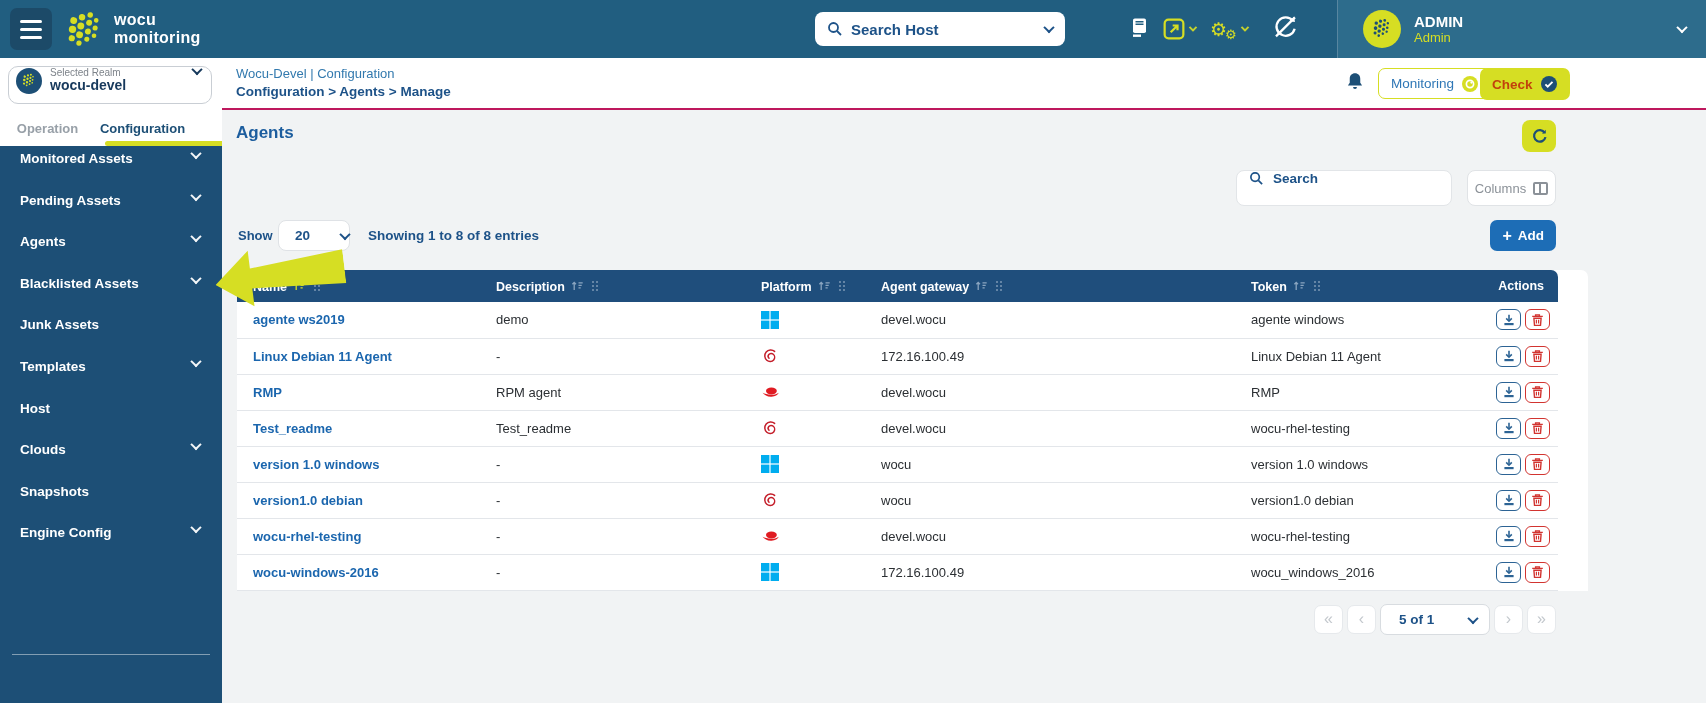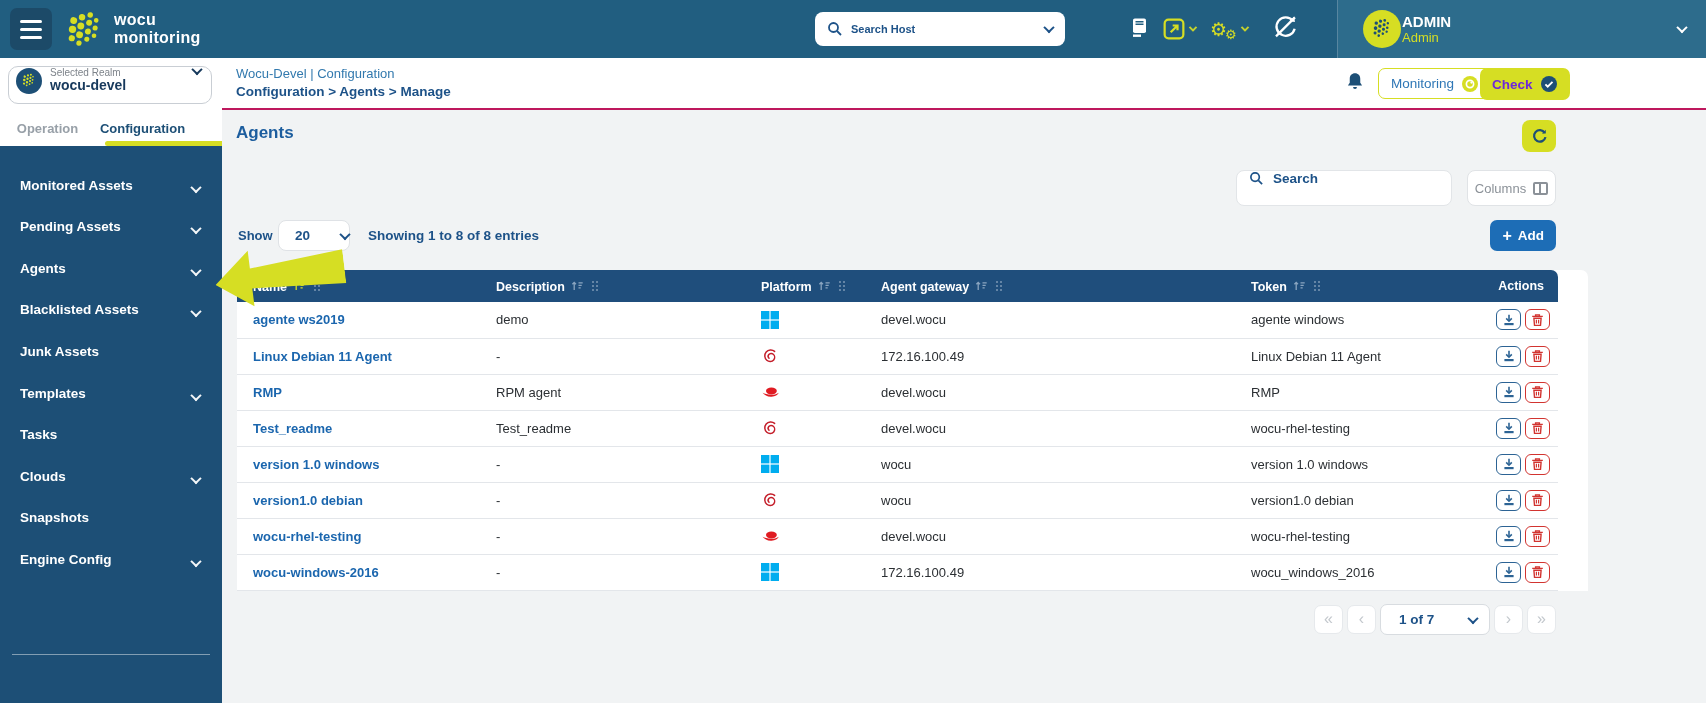--- a/index.html
+++ b/index.html
@@ -15,56 +15,56 @@
   .chev{display:inline-block;width:8px;height:8px;border-right:2px solid currentColor;border-bottom:2px solid currentColor;transform:rotate(45deg) translate(-1px,-1px)}
   .chev.sm{width:6px;height:6px;border-width:2px}
 
   
   .navbar{position:absolute;left:0;top:0;width:1706px;height:58px;background:var(--navbar,#215e80);display:flex;align-items:center}
   .burger{position:absolute;left:10px;top:8px;width:42px;height:42px;background:var(--navbar_dark,#1c4a68);border-radius:7px;display:flex;flex-direction:column;justify-content:center;align-items:center;gap:5px;cursor:pointer}
   .burger i{display:block;width:22px;height:3px;background:#fff;border-radius:2px}
   .logo{position:absolute;left:66px;top:9px;display:flex;align-items:center;gap:8px}
   .logo-text{color:#fff;font-size:16px;font-weight:600;line-height:18px;letter-spacing:.3px}
   .navsearch{position:absolute;left:815px;top:12px;width:250px;height:34px;background:#fff;border-radius:8px;display:flex;align-items:center;padding:0 12px;gap:8px;color:var(--text_blue,#1d5288)}
-  .navsearch .txt{font-size:11px;font-weight:700;flex:1}
+  .navsearch .txt{font-size:15px;font-weight:700;flex:1}
   .nav-icons{position:absolute;left:1130px;top:0;height:58px;display:flex;align-items:center;gap:14px}
   .icon-group{display:flex;align-items:center;gap:5px}
   .chev-accent{color:rgba(214,222,35,.9)}
   .gear-big{font-size:19px;color:var(--accent,#d6de23);line-height:1}
   .gear-sm{font-size:13px;color:var(--accent,#d6de23);margin-left:-7px;margin-top:10px;line-height:1}
   .nav-divider{position:absolute;left:1337px;top:0;width:1px;height:58px;background:rgba(255,255,255,.25)}
-  .userbox{position:absolute;left:1338px;top:0;width:368px;height:58px;background:var(--user_panel,#2d6c8c);display:flex;align-items:center;padding:0 20px 0 24px;cursor:pointer}
+  .userbox{position:absolute;left:1338px;top:0;width:368px;height:58px;background:var(--user_panel,#2d6c8c);display:flex;align-items:center;padding:0 20px 0 24px;gap:12px;cursor:pointer}
   .user-names{flex:1}
   .user-name{color:#fff;font-weight:700;font-size:15px;line-height:17px}
   .user-role{color:var(--accent,#d6de23);font-size:13px;line-height:15px}
   .userbox .chev{color:#fff}
 
   
   .side-col{position:absolute;left:0;top:58px;width:222px;height:645px;background:#fff}
   .realm{position:absolute;left:8px;top:8px;width:204px;height:38px;border:1px solid #c9ced4;border-radius:10px;display:flex;align-items:flex-start;padding:0 10px 0 6px;gap:7px;cursor:pointer;background:#fff}
   .realm-label{font-size:10px;color:#7d838a;line-height:11px}
   .realm-value{font-size:14px;font-weight:700;color:#17395c;line-height:15px}
   .realm .chev{color:#17395c;margin-left:auto}
   .side-tabs{position:absolute;left:0;top:56px;width:190px;height:32px;display:flex}
   .side-tab{flex:1;text-align:center;font-size:13px;font-weight:700;color:#98a0a8;padding-top:7px;cursor:pointer}
   .side-tab.active{color:#1d4f76;position:relative}
   .tab-underline{position:absolute;left:105px;top:83px;width:117px;height:5px;background:var(--accent,#d6de23);border-radius:3px 0 0 3px}
   .side-menu{position:absolute;left:0;top:88px;width:222px;height:557px;background:var(--sidebar,#1d4f76);padding-top:5px}
-  .side-item{height:41.6px;display:flex;align-items:flex-end;padding:0 22px 0 20px;color:#fff;font-size:13.5px;font-weight:700;cursor:pointer}
+  .side-item{height:41.6px;display:flex;align-items:flex-start;padding:0 22px 0 20px;color:#fff;font-size:13.5px;font-weight:700;cursor:pointer}
   .side-item span{flex:1}
   .side-item .chev{color:#fff;opacity:.95}
   .side-divider{margin:24px 12px 0 12px;border-top:1px solid rgba(255,255,255,.45)}
 
   
   .content-header{position:absolute;left:222px;top:58px;width:1484px;height:52px;background:#fff;border-bottom:2px solid #be185d}
   .bc1{position:absolute;left:14px;top:8px;font-size:13px;color:#3279ae}
   .bc2{position:absolute;left:14px;top:26px;font-size:13.5px;font-weight:700;color:var(--text_blue,#1d5288)}
   .bell{position:absolute;left:1122px;top:13px;width:22px;height:22px;cursor:pointer}
   .btn-monitoring{position:absolute;left:1156px;top:10px;height:31px;padding:0 12px;background:#fff;border:1px solid var(--accent,#d6de23);border-radius:7px;display:flex;align-items:center;gap:7px;font-size:13.5px;color:#2f77b6;font-weight:500;cursor:pointer}
-  .btn-check{position:absolute;left:1258px;top:10px;height:31px;padding:16px 12px;background:var(--accent,#d6de23);border:none;border-radius:7px;display:flex;align-items:center;gap:7px;font-size:13.5px;color:#6d28d9;font-weight:700;cursor:pointer}
+  .btn-check{position:absolute;left:1258px;top:10px;height:31px;padding:16px 12px;background:var(--accent,#d6de23);border:none;border-radius:7px;display:flex;align-items:center;gap:7px;font-size:13.5px;color:#c2410c;font-weight:700;cursor:pointer}
 
   
   .main{position:absolute;left:222px;top:110px;width:1484px;height:593px;background:var(--bg,#f1f3f4)}
   .page-title{position:absolute;left:14px;top:13px;font-size:17px;font-weight:700;color:#1c5d9e}
   .btn-refresh{position:absolute;right:150px;top:10px;width:34px;height:32px;background:var(--accent,#d6de23);border:none;border-radius:8px;display:flex;align-items:center;justify-content:center;cursor:pointer}
   .tbl-search{position:absolute;right:254px;top:60px;width:216px;height:36px;background:#fff;border:1px solid #e2e5e8;border-radius:8px;display:flex;align-items:flex-start;padding:0 12px;gap:9px;color:var(--text_blue,#1d5288)}
   .tbl-search .txt{font-size:13.5px;font-weight:700}
   .btn-columns{position:absolute;right:150px;top:60px;width:89px;height:36px;background:#fff;border:1px solid #e0e3e6;border-radius:8px;display:flex;align-items:center;justify-content:center;gap:7px;font-size:13px;color:#8b9198;cursor:pointer}
   .col-ic{display:inline-block;width:15px;height:13px;border:2px solid #8b9198;border-radius:2px;position:relative}
   .col-ic::after{content:"";position:absolute;left:4px;top:0;width:2px;height:9px;background:#8b9198}
@@ -259,21 +259,21 @@
           <i class="chev"></i>
         </div>
         <div class="side-item">
           <span>Junk Assets</span>
         </div>
         <div class="side-item">
           <span>Templates</span>
           <i class="chev"></i>
         </div>
         <div class="side-item">
-          <span>Tasks</span>
+          <span>Host</span>
         </div>
         <div class="side-item">
           <span>Clouds</span>
           <i class="chev"></i>
         </div>
         <div class="side-item">
           <span>Snapshots</span>
         </div>
         <div class="side-item">
           <span>Engine Config</span>
@@ -603,21 +603,21 @@
                 </button></td>
             </tr>
           </tbody>
       </table>
     </div>
 
     <div class="pagination">
       <button class="pg-btn">«</button>
       <button class="pg-btn">‹</button>
       <div class="pg-box">
-        <span class="val">1 of 7</span>
+        <span class="val">5 of 1</span>
         <i class="chev"></i>
       </div>
       <button class="pg-btn">›</button>
       <button class="pg-btn">»</button>
     </div>
   </div>
 
   <svg class="hl-arrow" viewBox="0 0 130 62">
     <polygon points="0,32 36,2 36,20 130,12 130,46 36,40 36,58" fill="#d6de23"></polygon>
   </svg>

